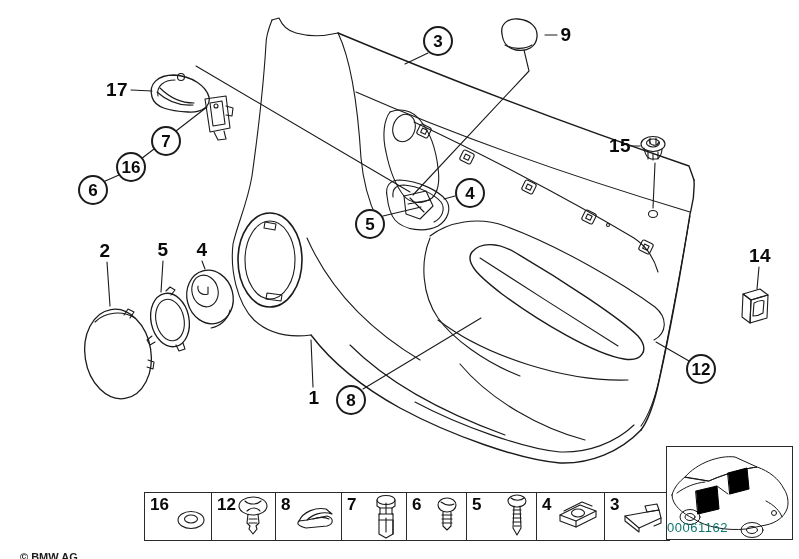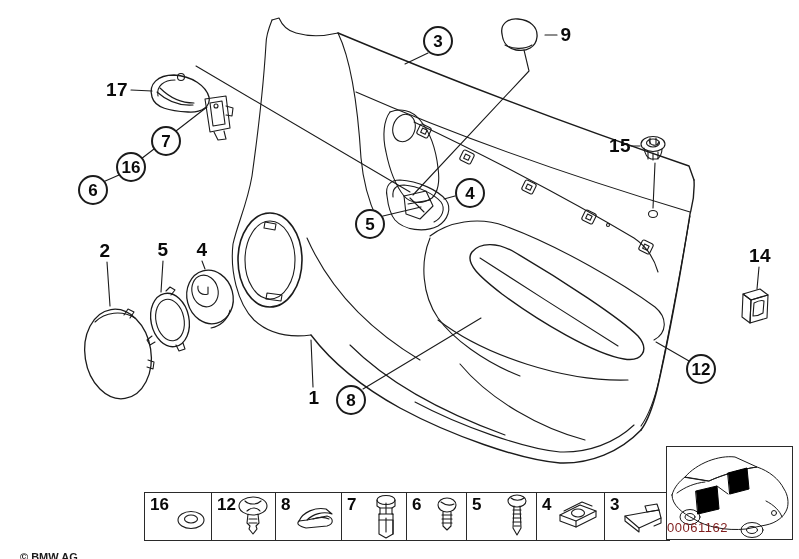--- a/index.html
+++ b/index.html
@@ -18,21 +18,21 @@
   .cell{position:relative;height:100%;border-right:1px solid #2a2a2a;box-sizing:border-box;}
   .cell:last-child{border-right:none;}
   .cell .num{position:absolute;left:5px;top:2px;font-size:17px;font-weight:bold;color:#0a0a0a;}
   .cell .licon{position:absolute;right:2px;top:50%;transform:translateY(-50%);}
   .cell .licon path,.cell .licon ellipse,.cell .licon circle,.cell .licon line{
       fill:none;stroke:#1b1b1b;stroke-width:1.1;stroke-linecap:round;stroke-linejoin:round;}
   .carbox{position:absolute;left:666px;top:446px;width:127px;height:94px;
       border:1px solid #2a2a2a;background:#fff;box-sizing:border-box;z-index:4;}
   .carbox path,.carbox ellipse,.carbox circle{fill:none;stroke:#1b1b1b;stroke-width:1;
       stroke-linecap:round;stroke-linejoin:round;}
-  .diagnum{position:absolute;left:667px;top:520px;font-size:13px;color:#7f1d1d;
+  .diagnum{position:absolute;left:667px;top:520px;font-size:13px;color:#0f766e;
       letter-spacing:0.5px;z-index:4;}
   .copyright{position:absolute;left:20px;top:539px;font-size:11px;font-weight:600;
       color:#1b1b1b;z-index:4;margin-top:12px;}
 </style>
 </head>
 <body>
 
 <div class="canvas">
 
   <svg class="art" width="799" height="559" viewBox="0 0 799 559">

